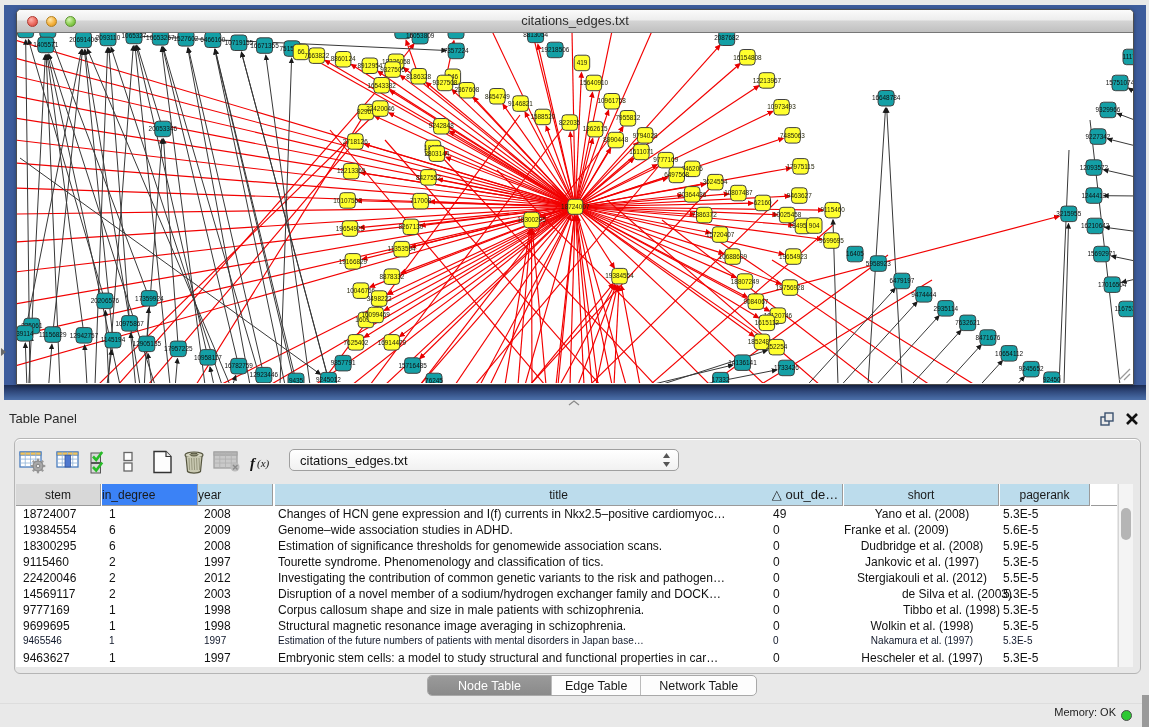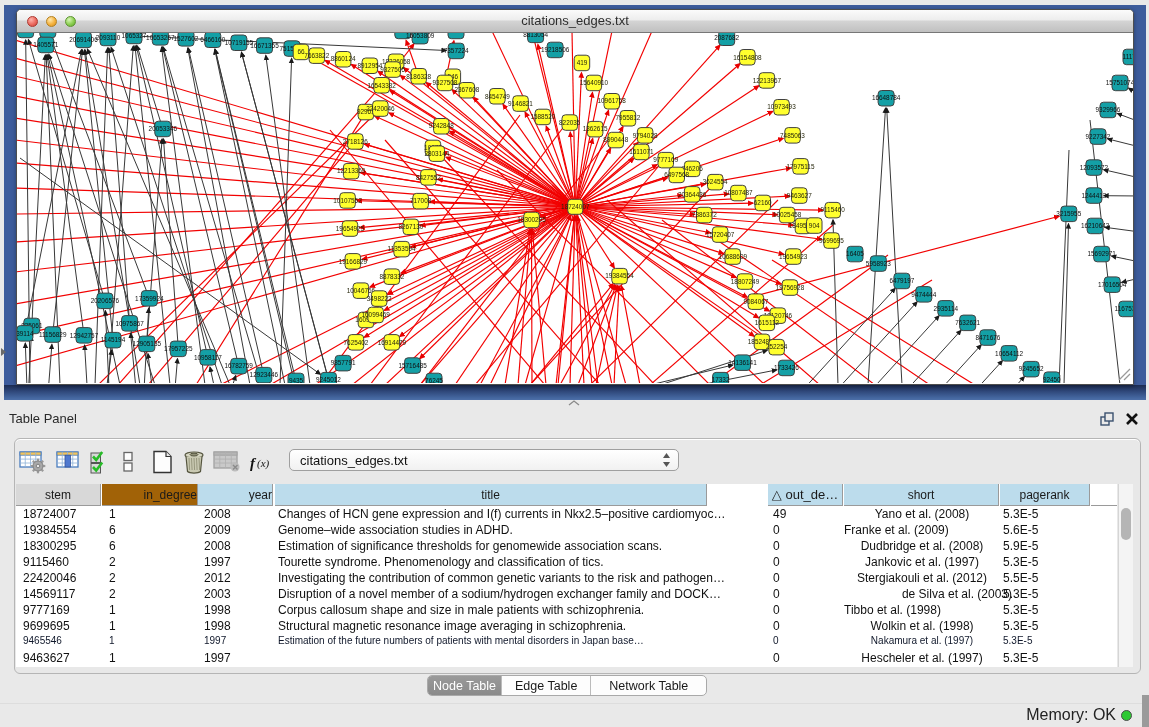--- a/index.html
+++ b/index.html
@@ -606,23 +606,23 @@
   </svg>
 
 <div style="position:absolute;left:289px;top:449px;width:390px;height:22px;background:linear-gradient(180deg,#ffffff,#f1f1f1);border:1px solid #9f9f9f;border-radius:5px;font-size:13px;color:#111;line-height:21px;padding-left:10px">citations_edges.txt
  <svg width="9" height="14" viewBox="0 0 9 14" style="position:absolute;right:7px;top:3px">
       <path d="M4.5 0L8 5H1z" fill="#555"></path>
       <path d="M4.5 14L8 9H1z" fill="#555"></path>
     </svg>
 </div>
 <div style="position:absolute;left:16px;top:484px;width:1101px;height:183px;background:#fff;overflow:hidden">
     <div style="position:absolute;left:0px;top:0;width:85px;height:22px;background:#d8d8d8;border-right:1px solid #9a9a9a;border-bottom:1px solid #9a9a9a;font-size:12px;text-align:center;line-height:22px;color:#1a1a1a">stem</div>
-    <div style="position:absolute;left:86px;top:0;width:96px;height:22px;background:#a16207;border-right:1px solid #9a9a9a;border-bottom:1px solid #9a9a9a;font-size:12px;text-align:right;line-height:22px;color:#1a1a1a">in_degree</div>
-    <div style="position:absolute;left:182px;top:0;width:75px;height:22px;background:#bcdcec;border-right:1px solid #9a9a9a;border-bottom:1px solid #9a9a9a;font-size:12px;text-align:right;line-height:22px;color:#1a1a1a">year</div>
-    <div style="position:absolute;left:259px;top:0;width:432px;height:22px;background:#bcdcec;border-right:1px solid #9a9a9a;border-bottom:1px solid #9a9a9a;font-size:12px;text-align:center;line-height:22px;color:#1a1a1a">title</div>
+    <div style="position:absolute;left:86px;top:0;width:96px;height:22px;background:#3b82f6;border-right:1px solid #9a9a9a;border-bottom:1px solid #9a9a9a;font-size:12px;text-align:left;line-height:22px;color:#1a1a1a">in_degree</div>
+    <div style="position:absolute;left:182px;top:0;width:75px;height:22px;background:#bcdcec;border-right:1px solid #9a9a9a;border-bottom:1px solid #9a9a9a;font-size:12px;text-align:left;line-height:22px;color:#1a1a1a">year</div>
+    <div style="position:absolute;left:259px;top:0;width:568px;height:22px;background:#bcdcec;border-right:1px solid #9a9a9a;border-bottom:1px solid #9a9a9a;font-size:12px;text-align:center;line-height:22px;color:#1a1a1a">title</div>
     <div style="position:absolute;left:752px;top:0;width:75px;height:22px;background:#bcdcec;border-right:1px solid #9a9a9a;border-bottom:1px solid #9a9a9a;font-size:13px;text-align:center;line-height:22px;color:#1a1a1a">△ out_de…</div>
     <div style="position:absolute;left:828px;top:0;width:155px;height:22px;background:#bcdcec;border-right:1px solid #9a9a9a;border-bottom:1px solid #9a9a9a;font-size:12px;text-align:center;line-height:22px;color:#1a1a1a">short</div>
     <div style="position:absolute;left:984px;top:0;width:90px;height:22px;background:#bcdcec;border-right:1px solid #9a9a9a;border-bottom:1px solid #9a9a9a;font-size:12px;text-align:center;line-height:22px;color:#1a1a1a">pagerank</div>
     <div style="position:absolute;left:1075px;top:0;width:26px;height:22px;border-bottom:1px solid #9a9a9a;background:#fff"></div>
     <div style="position:absolute;left:0;top:23px;width:1101px;height:16px;font-size:12px;color:#111;white-space:nowrap">
       <span style="position:absolute;left:7px">18724007</span>
       <span style="position:absolute;left:93px">1</span>
       <span style="position:absolute;left:188px">2008</span>
       <span style="position:absolute;left:262px;width:492px;overflow:hidden">Changes of HCN gene expression and I(f) currents in Nkx2.5–positive cardiomyoc…</span>
       <span style="position:absolute;left:757px">49</span>
@@ -673,21 +673,21 @@
       <span style="position:absolute;left:757px">0</span>
       <span style="position:absolute;left:840px;width:156px;text-align:right">de Silva et al. (2003)</span>
       <span style="position:absolute;left:987px">5.3E-5</span>
     </div>
     <div style="position:absolute;left:0;top:119px;width:1101px;height:16px;font-size:12px;color:#111;white-space:nowrap">
       <span style="position:absolute;left:7px">9777169</span>
       <span style="position:absolute;left:93px">1</span>
       <span style="position:absolute;left:188px">1998</span>
       <span style="position:absolute;left:262px;width:492px;overflow:hidden">Corpus callosum shape and size in male patients with schizophrenia.</span>
       <span style="position:absolute;left:757px">0</span>
-      <span style="position:absolute;left:828px;width:156px;text-align:left">Tibbo et al. (1998)</span>
+      <span style="position:absolute;left:828px;width:156px;text-align:right">Tibbo et al. (1998)</span>
       <span style="position:absolute;left:987px">5.3E-5</span>
     </div>
     <div style="position:absolute;left:0;top:135px;width:1101px;height:16px;font-size:12px;color:#111;white-space:nowrap">
       <span style="position:absolute;left:7px">9699695</span>
       <span style="position:absolute;left:93px">1</span>
       <span style="position:absolute;left:188px">1998</span>
       <span style="position:absolute;left:262px;width:492px;overflow:hidden">Structural magnetic resonance image averaging in schizophrenia.</span>
       <span style="position:absolute;left:757px">0</span>
       <span style="position:absolute;left:828px;width:156px;text-align:center">Wolkin et al. (1998)</span>
       <span style="position:absolute;left:987px">5.3E-5</span>
@@ -698,30 +698,31 @@
       <span style="position:absolute;left:188px">1997</span>
       <span style="position:absolute;left:262px;width:492px;overflow:hidden">Estimation of the future numbers of patients with mental disorders in Japan base…</span>
       <span style="position:absolute;left:757px">0</span>
       <span style="position:absolute;left:828px;width:156px;text-align:center">Nakamura et al. (1997)</span>
       <span style="position:absolute;left:987px">5.3E-5</span>
     </div>
     <div style="position:absolute;left:0;top:167px;width:1101px;height:16px;font-size:12px;color:#111;white-space:nowrap">
       <span style="position:absolute;left:7px">9463627</span>
       <span style="position:absolute;left:93px">1</span>
       <span style="position:absolute;left:188px">1997</span>
+      <span style="position:absolute;left:262px;width:492px;overflow:hidden">Embryonic stem cells: a model to study structural and functional properties in car…</span>
       <span style="position:absolute;left:757px">0</span>
       <span style="position:absolute;left:828px;width:156px;text-align:center">Hescheler et al. (1997)</span>
       <span style="position:absolute;left:987px">5.3E-5</span>
     </div>
   </div>
 <div style="position:absolute;left:1118px;top:484px;width:15px;height:183px;background:#f4f4f4;border-left:1px solid #d5d5d5">
     <div style="position:absolute;left:2px;top:24px;width:10px;height:32px;background:#b5b5b5;border-radius:5px"></div>
   </div>
 
 <div style="position:absolute;left:427px;top:675px;height:21px;display:flex;border:1px solid #a9a9a9;border-radius:5px;overflow:hidden;background:#fdfdfd;font-size:12.5px">
- <div style="padding:0 5px;line-height:20px;background:linear-gradient(180deg,#9a9a9a,#8a8a8a);color:#fff">Node Table</div>
+ <div style="padding:0 30px;line-height:20px;background:linear-gradient(180deg,#9a9a9a,#8a8a8a);color:#fff">Node Table</div>
  <div style="padding:0 13px;line-height:20px;border-left:1px solid #bbb;color:#1a1a1a">Edge Table</div>
  <div style="padding:0 18px;line-height:20px;border-left:1px solid #bbb;color:#1a1a1a">Network Table</div>
 </div>
 
 <div style="position:absolute;left:0;top:703px;width:1149px;height:24px;background:#e9e9e9;border-top:1px solid #dddddd"></div>
-<div style="position:absolute;right:33px;top:706px;font-size:16px;color:#222">Memory: OK</div>
+<div style="position:absolute;right:33px;top:706px;font-size:11px;color:#222">Memory: OK</div>
 <div style="position:absolute;left:1121px;top:710px;width:11px;height:11px;border-radius:50%;background:#2ec934;border:1px solid #4d4d4d"></div>
 <div style="position:absolute;left:1142px;top:695px;width:7px;height:32px;background:#9a9a9a"></div>
 </body></html>

